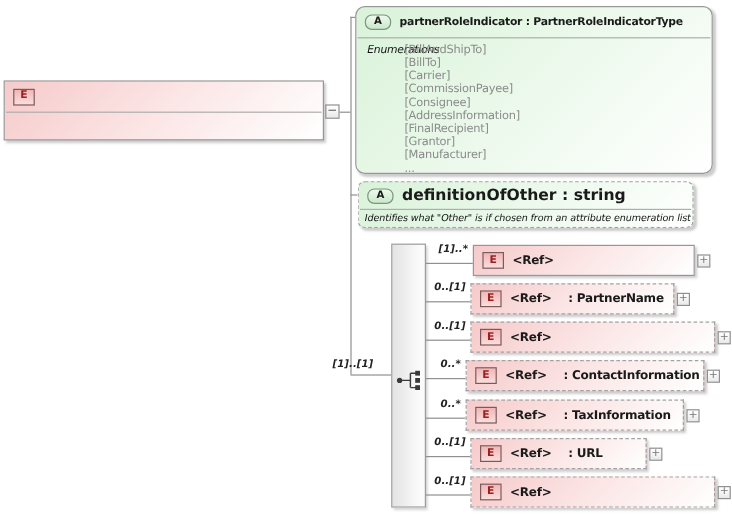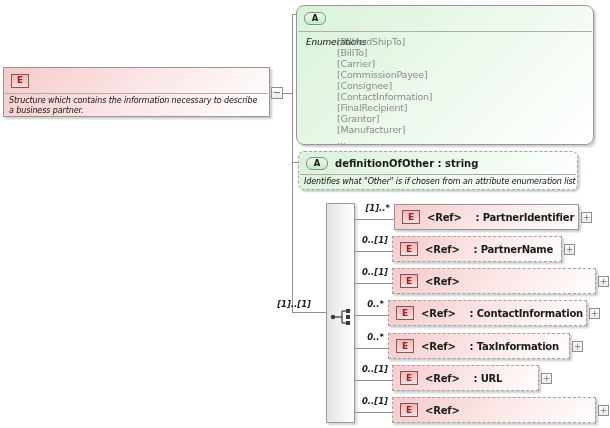--- a/index.html
+++ b/index.html
@@ -16,21 +16,21 @@
        box-shadow:2px 2px 2px rgba(110,110,110,0.35);}
   .pink{background:linear-gradient(135deg,#f6caca 0%,#fbe3e3 45%,#ffffff 100%);}
   .green{background:linear-gradient(135deg,#d9f2d9 0%,#ecf9ec 50%,#ffffff 100%);}
   .dashed{border:1px dashed #a2a2a2;}
   .rounded{border-radius:8px;}
   .rounded-sm{border-radius:6px;}
 
   .hdr{display:flex;align-items:center;gap:7px;padding:0 0 0 7px;}
   .title{font-weight:bold;font-size:11px;white-space:nowrap;}
   .title-sm{font-weight:bold;font-size:9px;letter-spacing:-0.2px;white-space:nowrap;}
-  .title-md{font-weight:bold;font-size:10px;white-space:nowrap;}
+  .title-md{font-weight:bold;font-size:13px;white-space:nowrap;}
   .sep{border-top:1px solid #adadad;margin:0 1px;}
   .anno{font-style:italic;font-size:8px;letter-spacing:-0.1px;line-height:10px;
         padding:2px 5px 0 5px;color:#111;}
   .nowrap{white-space:nowrap;}
 
   
   .eicon{display:inline-flex;align-items:center;justify-content:center;flex:0 0 auto;
          width:16px;height:12px;border:1px solid #7d5a5a;
          background:linear-gradient(180deg,#f2b6b6 0%,#fadede 100%);
          color:#9c2020;font-size:9px;font-weight:bold;line-height:1;}
@@ -73,38 +73,38 @@
   <div class="line vline" style="left:292px;top:14px;height:298px;"></div>
   <div class="line hline" style="left:292px;top:14px;width:4px;"></div>
   <div class="line hline" style="left:292px;top:162px;width:6px;"></div>
   <div class="line hline" style="left:292px;top:312px;width:34px;"></div>
 
   <div class="box pink" style="left:3px;top:67px;width:267px;height:50px;">
     <div class="hdr" style="height:25px;">
       <span class="eicon">E</span>
     </div>
     <div class="sep"></div>
-    <div class="anno">Structure which contains the information necessary to describe a business partner.</div>
   </div>
   <div class="toggle" style="left:271px;top:87px;">−</div>
 
   <div class="box green rounded" style="left:296px;top:5px;width:298px;height:140px;">
     <div class="hdr" style="height:25px;">
       <span class="aicon">A</span>
+      <span class="title-sm">partnerRoleIndicator : PartnerRoleIndicatorType</span>
     </div>
     <div class="sep"></div>
     <div class="enumwrap">
       <div class="enumlabel">Enumerations</div>
       <div class="enumvals">
         <div>[BillAndShipTo]</div>
         <div>[BillTo]</div>
         <div>[Carrier]</div>
         <div>[CommissionPayee]</div>
         <div>[Consignee]</div>
-        <div>[ContactInformation]</div>
+        <div>[AddressInformation]</div>
         <div>[FinalRecipient]</div>
         <div>[Grantor]</div>
         <div>[Manufacturer]</div>
         <div>...</div>
       </div>
     </div>
   </div>
 
   <div class="box green dashed rounded-sm" style="left:298px;top:151px;width:280px;height:39px;">
     <div class="hdr" style="height:22px;">
@@ -127,21 +127,20 @@
       <rect x="16" y="8" width="4" height="4" fill="#3a3a3a"></rect>
       <rect x="16" y="14" width="4" height="4" fill="#3a3a3a"></rect>
     </svg>
   </div>
 
   <div class="line hline" style="left:355px;top:219px;width:39px;"></div>
   <div class="card" style="left:352px;top:203px;width:38px;">[1]..*</div>
   <div class="box pink erow" style="left:394px;top:204px;width:185px;">
     <span class="eicon" style="margin-left:7px;">E</span>
     <span class="ref">&lt;Ref&gt;</span>
-    <span class="ename">: PartnerIdentifier</span>
   </div>
   <div class="toggle small" style="left:581px;top:212px;">+</div>
 
   <div class="line hline" style="left:355px;top:251px;width:37px;"></div>
   <div class="card" style="left:350px;top:235px;width:38px;">0..[1]</div>
   <div class="box pink dashed erow" style="left:392px;top:236px;width:170px;">
     <span class="eicon" style="margin-left:7px;">E</span>
     <span class="ref">&lt;Ref&gt;</span>
     <span class="ename">: PartnerName</span>
   </div>

